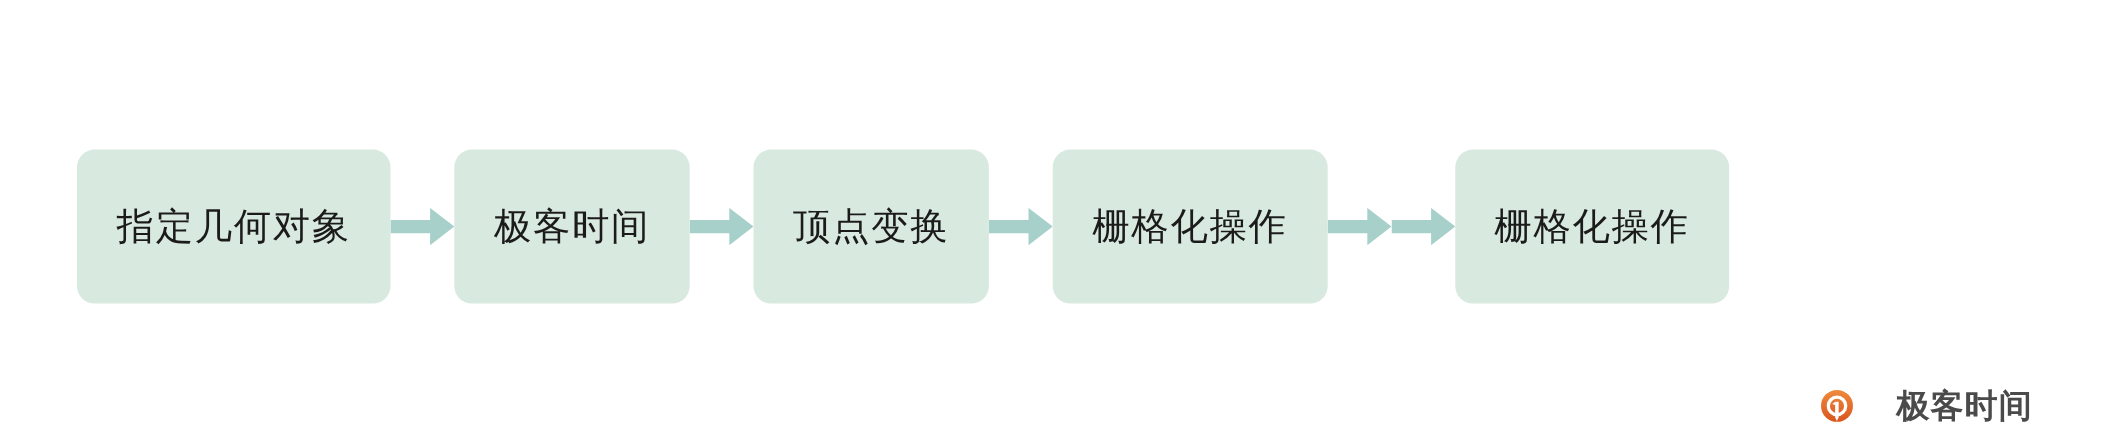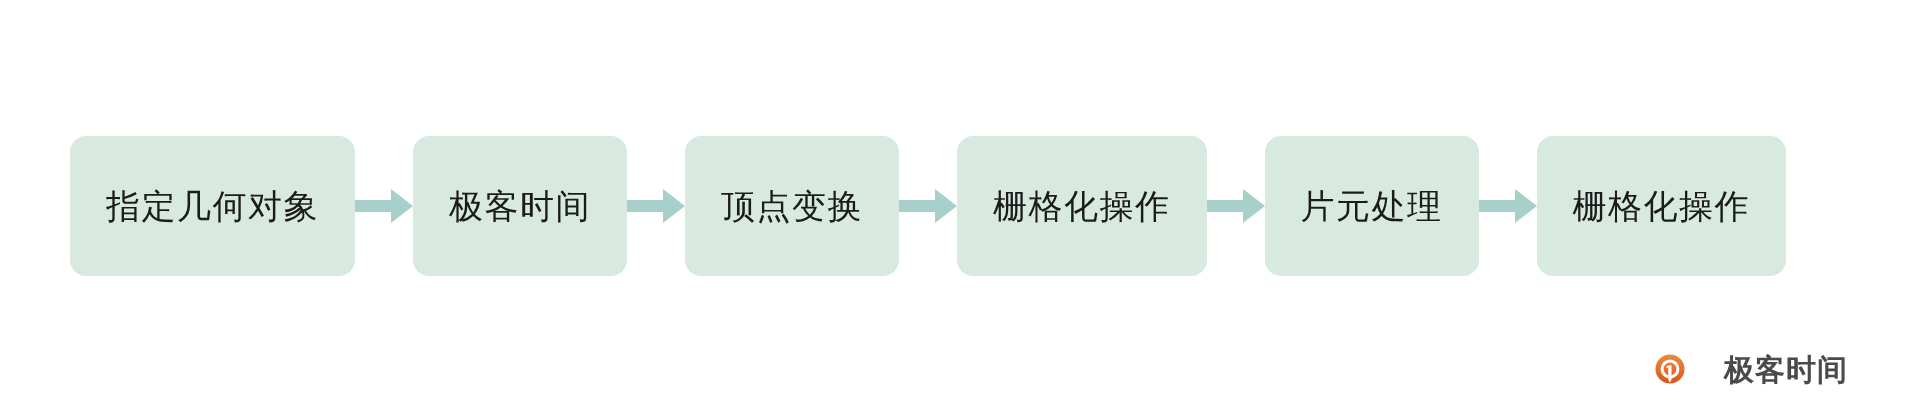--- a/index.html
+++ b/index.html
@@ -136,23 +136,20 @@
     <div class="flow-node">
       <span class="flow-node-label">栅格化操作</span>
     </div>
 
     <div class="flow-arrow">
       <svg width="58" height="34" viewBox="0 0 58 34" xmlns="http://www.w3.org/2000/svg" aria-hidden="true">
         <path d="M0 11 H36 V0 L58 17 L36 34 V23 H0 Z" fill="#a8d0ca"></path>
       </svg>
     </div>
 
-    <div class="flow-node">
-      <span class="flow-node-label">片元处理</span>
-    </div>
 
     <div class="flow-arrow">
       <svg width="58" height="34" viewBox="0 0 58 34" xmlns="http://www.w3.org/2000/svg" aria-hidden="true">
         <path d="M0 11 H36 V0 L58 17 L36 34 V23 H0 Z" fill="#a8d0ca"></path>
       </svg>
     </div>
 
     <div class="flow-node">
       <span class="flow-node-label">栅格化操作</span>
     </div>

